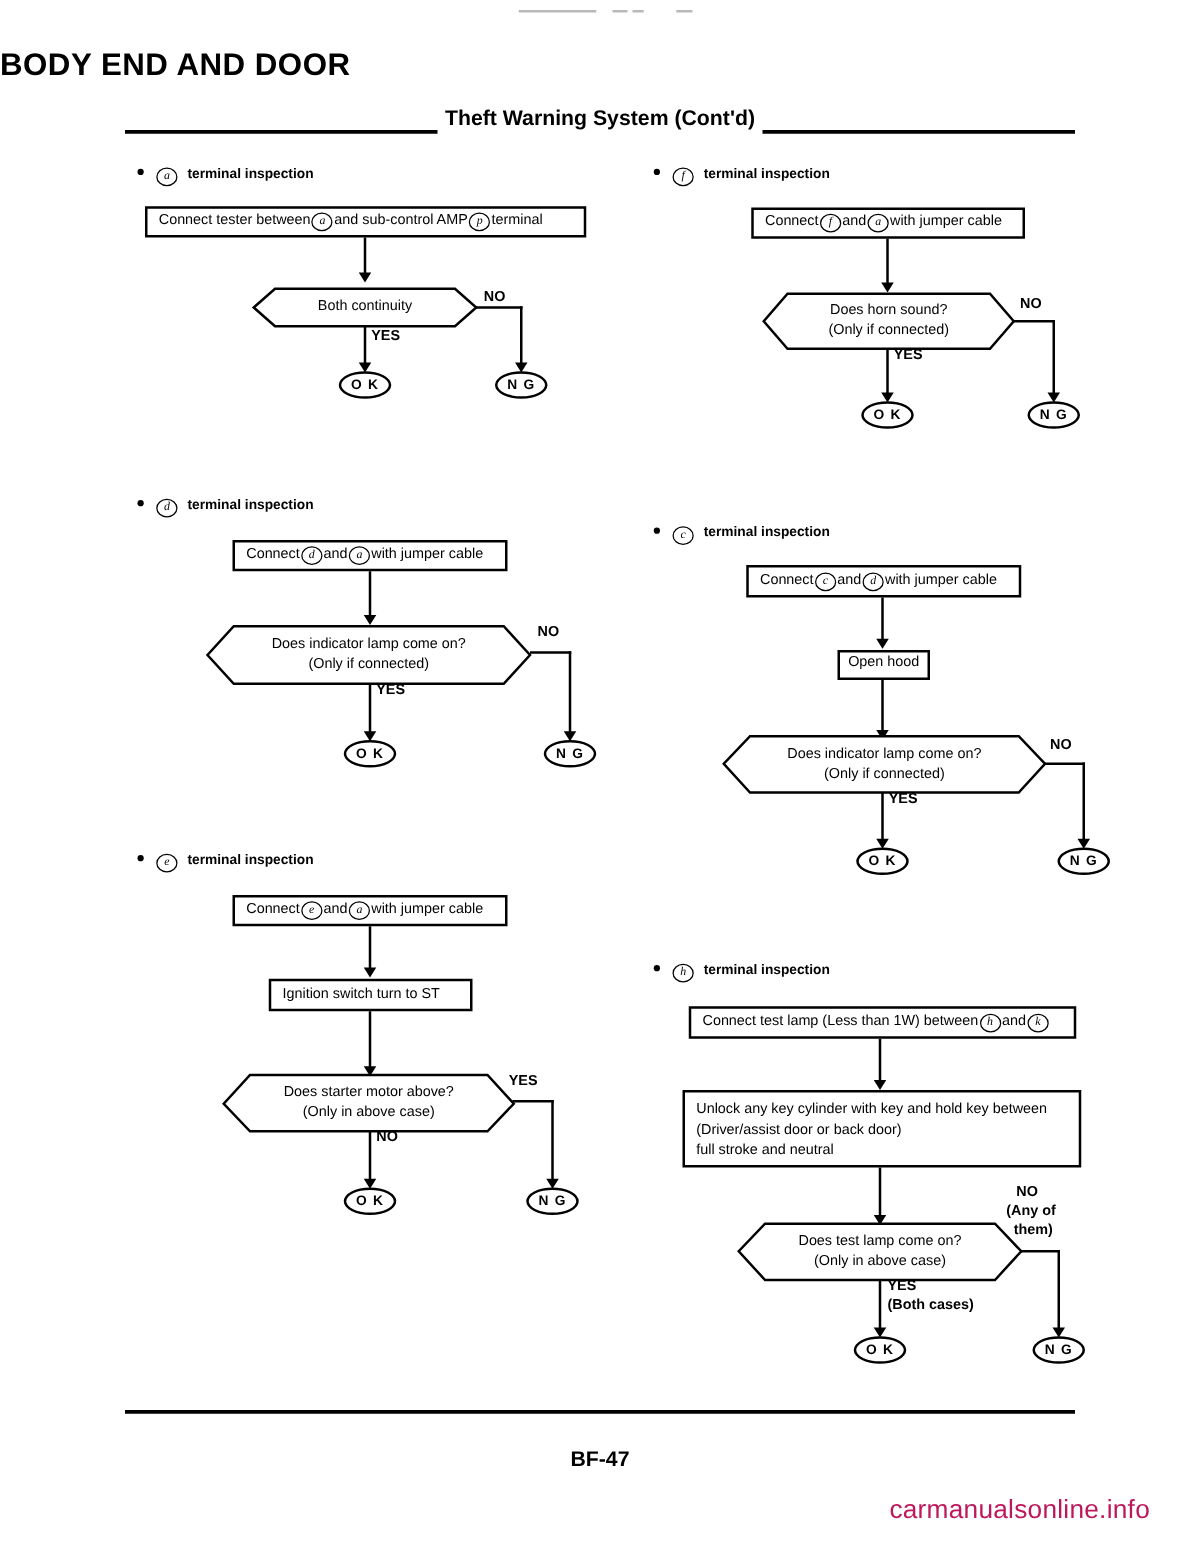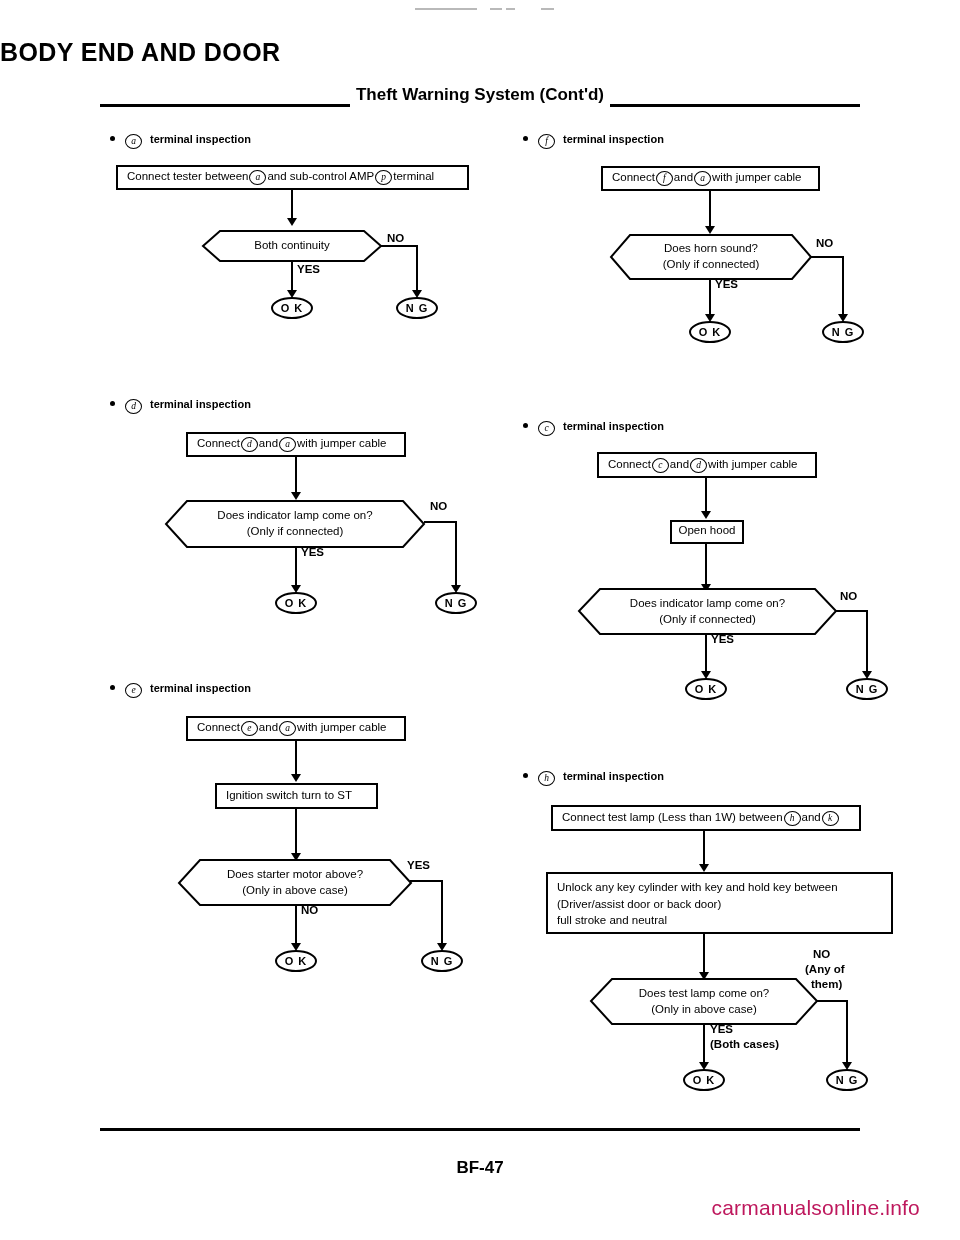--- a/index.html
+++ b/index.html
@@ -322,21 +322,21 @@
     <span>Connect test lamp (Less than 1W) between </span>
       <span class="circ">h</span>
       <span> and </span>
       <span class="circ">k</span>
       <span></span>
   </div>
 
   <div class="vline" style="left:703px;top:831px;height:37px;"></div>
   <div class="arrow" style="left:699px;top:864px;"></div>
 
-  <div class="box multiline" style="left:546px;top:872px;width:347px;height:62px;">
+  <div class="box multiline" style="left:546px;top:872px;width:319px;height:62px;">
     <div>Unlock any key cylinder with key and hold key between</div>
     <div>(Driver/assist door or back door)</div>
     <div>full stroke and neutral</div>
   </div>
 
   <div class="vline" style="left:703px;top:934px;height:42px;"></div>
   <div class="arrow" style="left:699px;top:972px;"></div>
 
   <div class="hex" style="left:590px;top:978px;width:228px;height:47px;">
     <svg width="228" height="47" viewBox="0 0 228 47">

